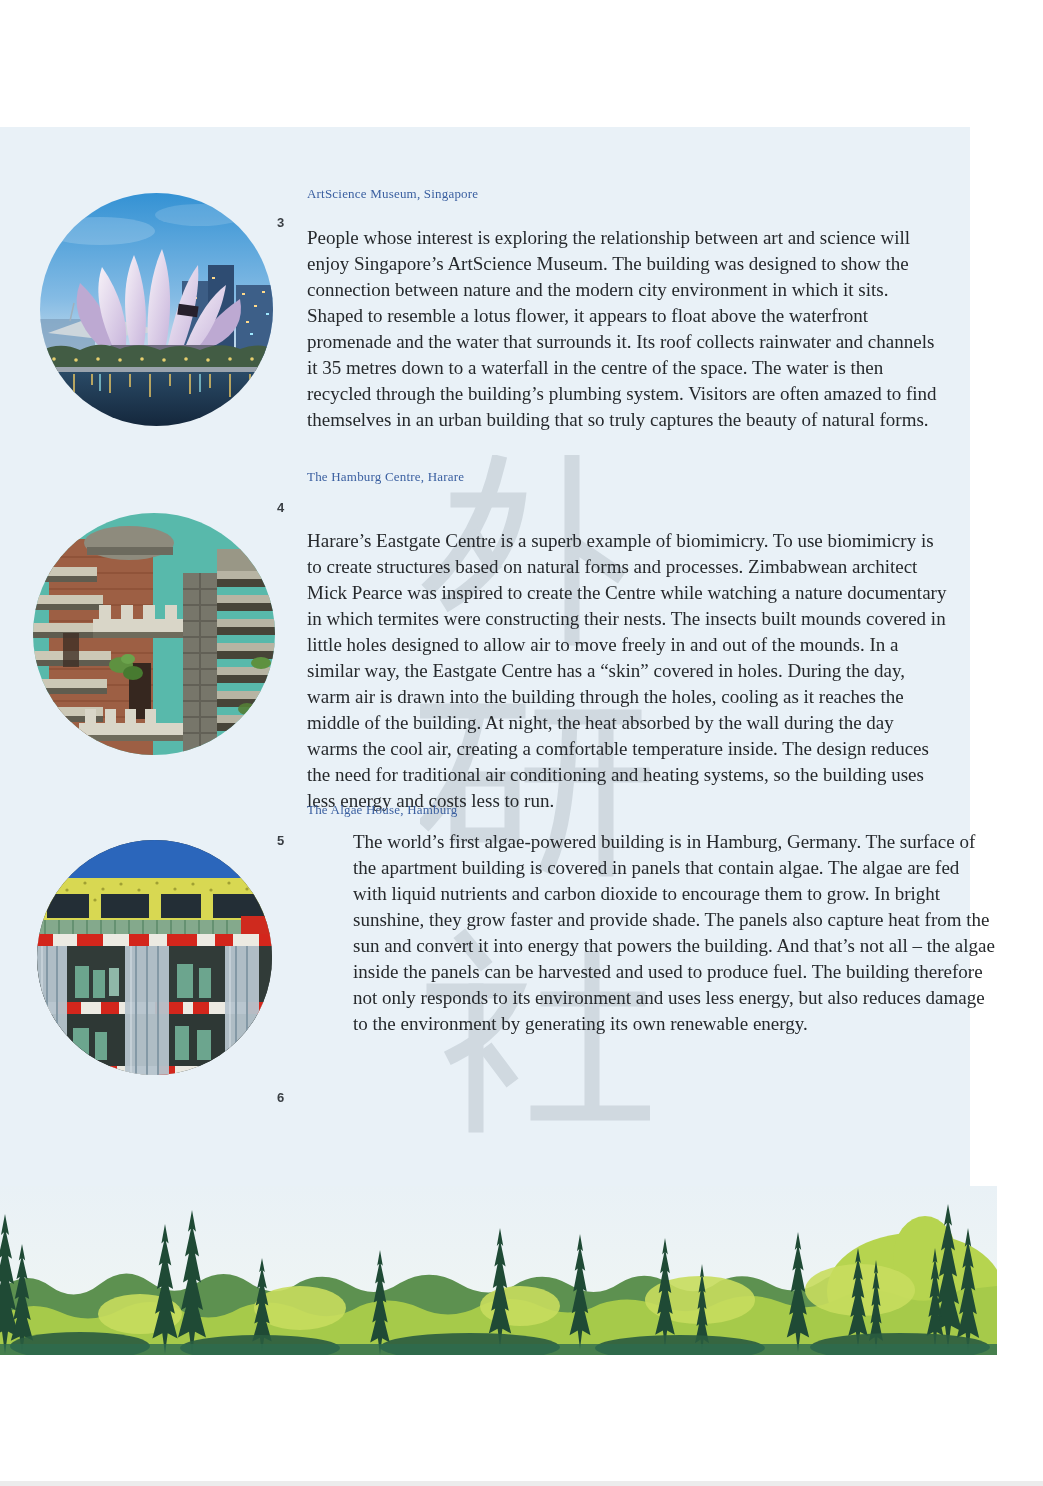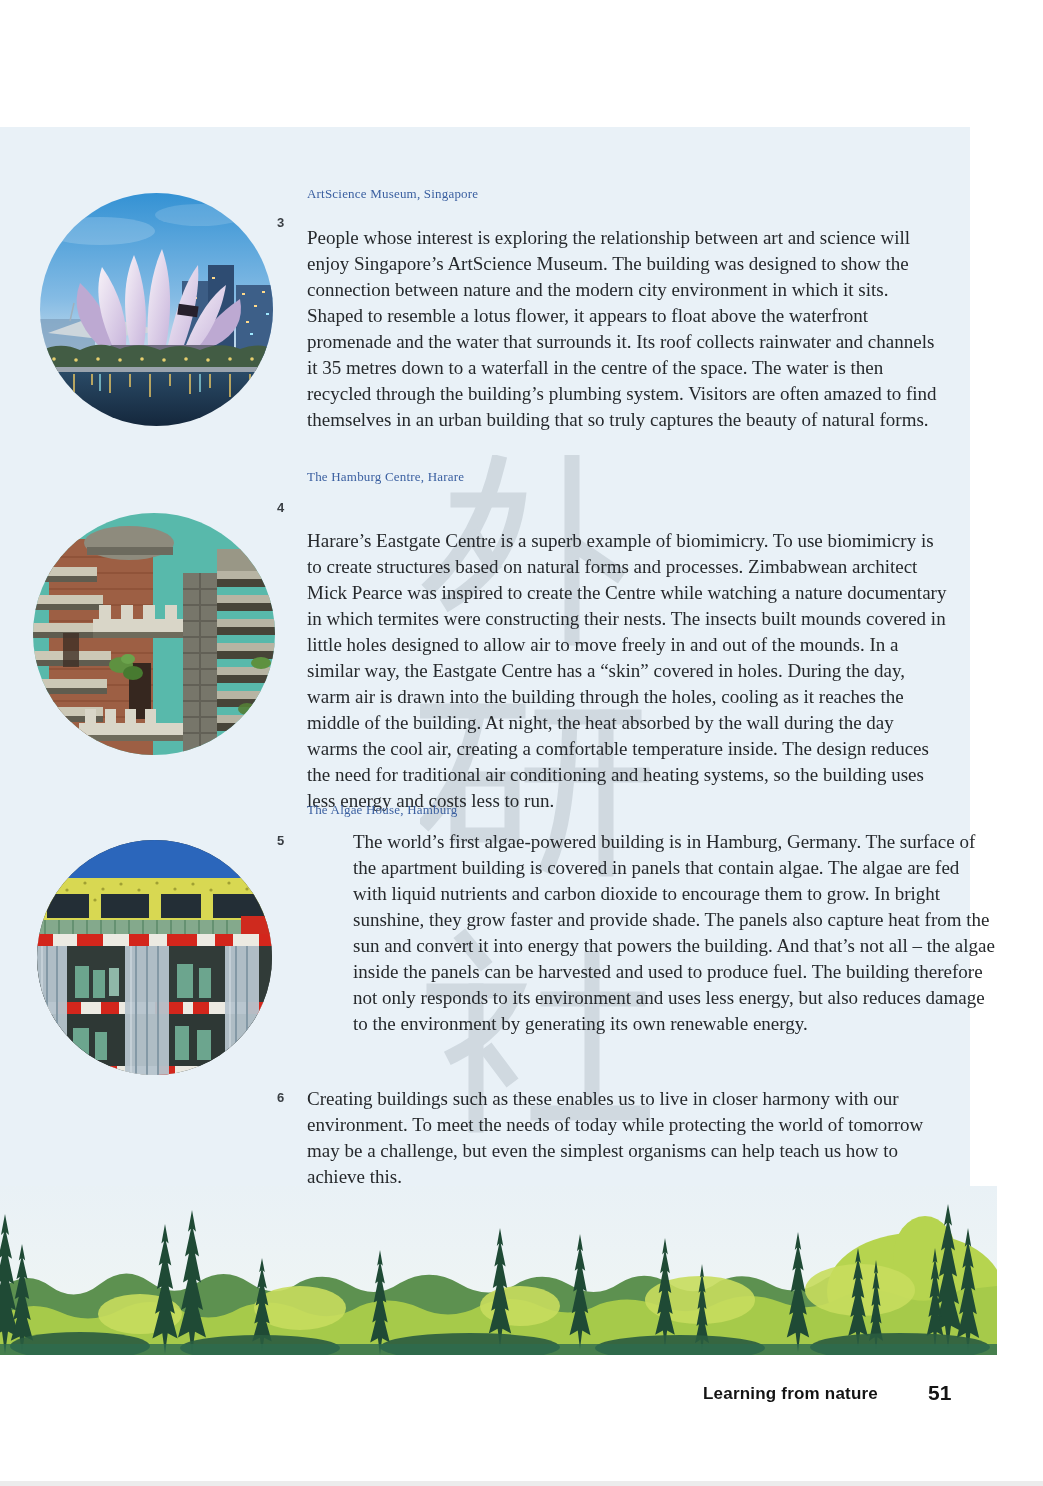--- a/index.html
+++ b/index.html
@@ -413,21 +413,20 @@
 
   <div class="sec-heading h2">The Hamburg Centre, Harare</div>
   <div class="sec-num n4">4</div>
   <div class="sec-body b4">Harare’s Eastgate Centre is a superb example of biomimicry. To use biomimicry is to create structures based on natural forms and processes. Zimbabwean architect Mick Pearce was inspired to create the Centre while watching a nature documentary in which termites were constructing their nests. The insects built mounds covered in little holes designed to allow air to move freely in and out of the mounds. In a similar way, the Eastgate Centre has a “skin” covered in holes. During the day, warm air is drawn into the building through the holes, cooling as it reaches the middle of the building. At night, the heat absorbed by the wall during the day warms the cool air, creating a comfortable temperature inside. The design reduces the need for traditional air conditioning and heating systems, so the building uses less energy and costs less to run.</div>
 
   <div class="sec-heading h3">The Algae House, Hamburg</div>
   <div class="sec-num n5">5</div>
   <div class="sec-body b5">The world’s first algae-powered building is in Hamburg, Germany. The surface of the apartment building is covered in panels that contain algae. The algae are fed with liquid nutrients and carbon dioxide to encourage them to grow. In bright sunshine, they grow faster and provide shade. The panels also capture heat from the sun and convert it into energy that powers the building. And that’s not all – the algae inside the panels can be harvested and used to produce fuel. The building therefore not only responds to its environment and uses less energy, but also reduces damage to the environment by generating its own renewable energy.</div>
 
   <div class="sec-num n6">6</div>
-  <div class="sec-body b6">Creating buildings such as these enables us to live in closer harmony with our environment. To meet the needs of today while protecting the world of tomorrow may be a challenge, but even the simplest organisms can help teach us how to achieve this.</div>
 
   <div class="forest">
     <svg width="997" height="169" viewBox="0 0 997 169" preserveAspectRatio="none">
       <defs>
         <linearGradient id="fsky" x1="0" y1="0" x2="0" y2="1">
           <stop offset="0" stop-color="#e9f1f6"></stop>
             <stop offset="1" stop-color="#f1f6f3"></stop>
         </linearGradient>
         <symbol id="spruce" overflow="visible">
           <path d="M0,100 L-3,84 L-14,88 L-6,67 L-11,69 L-4,48 L-9,50 L-3,30 L-7,32 L-1,13 L-4,15 L0,0 L4,15 L1,13 L7,32 L3,30 L9,50 L4,48 L11,69 L6,67 L14,88 L3,84 Z"></path>
@@ -467,20 +466,16 @@
         <ellipse cx="80" cy="160" rx="70" ry="14"></ellipse>
           <ellipse cx="260" cy="162" rx="80" ry="13"></ellipse>
         <ellipse cx="470" cy="161" rx="90" ry="14"></ellipse>
           <ellipse cx="680" cy="162" rx="85" ry="13"></ellipse>
         <ellipse cx="900" cy="161" rx="90" ry="14"></ellipse>
       </g>
       <rect x="0" y="158" width="997" height="11" fill="#2e6b4e" opacity="0.8"></rect>
     </svg>
   </div>
 
-  <div class="footer">
-    <span class="chapter">Learning from nature</span>
-    <span class="pagenum">51</span>
-  </div>
 
   <div class="bottom-strip"></div>
 
 </div>
 
 </body></html>

